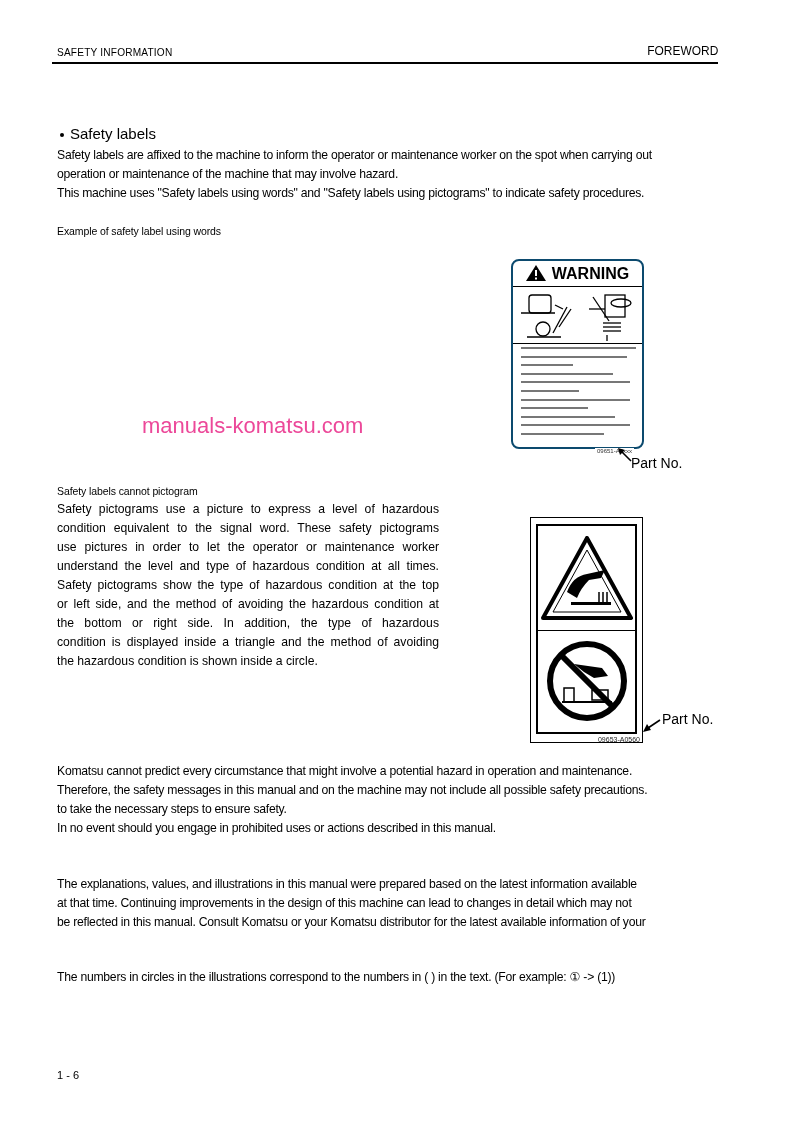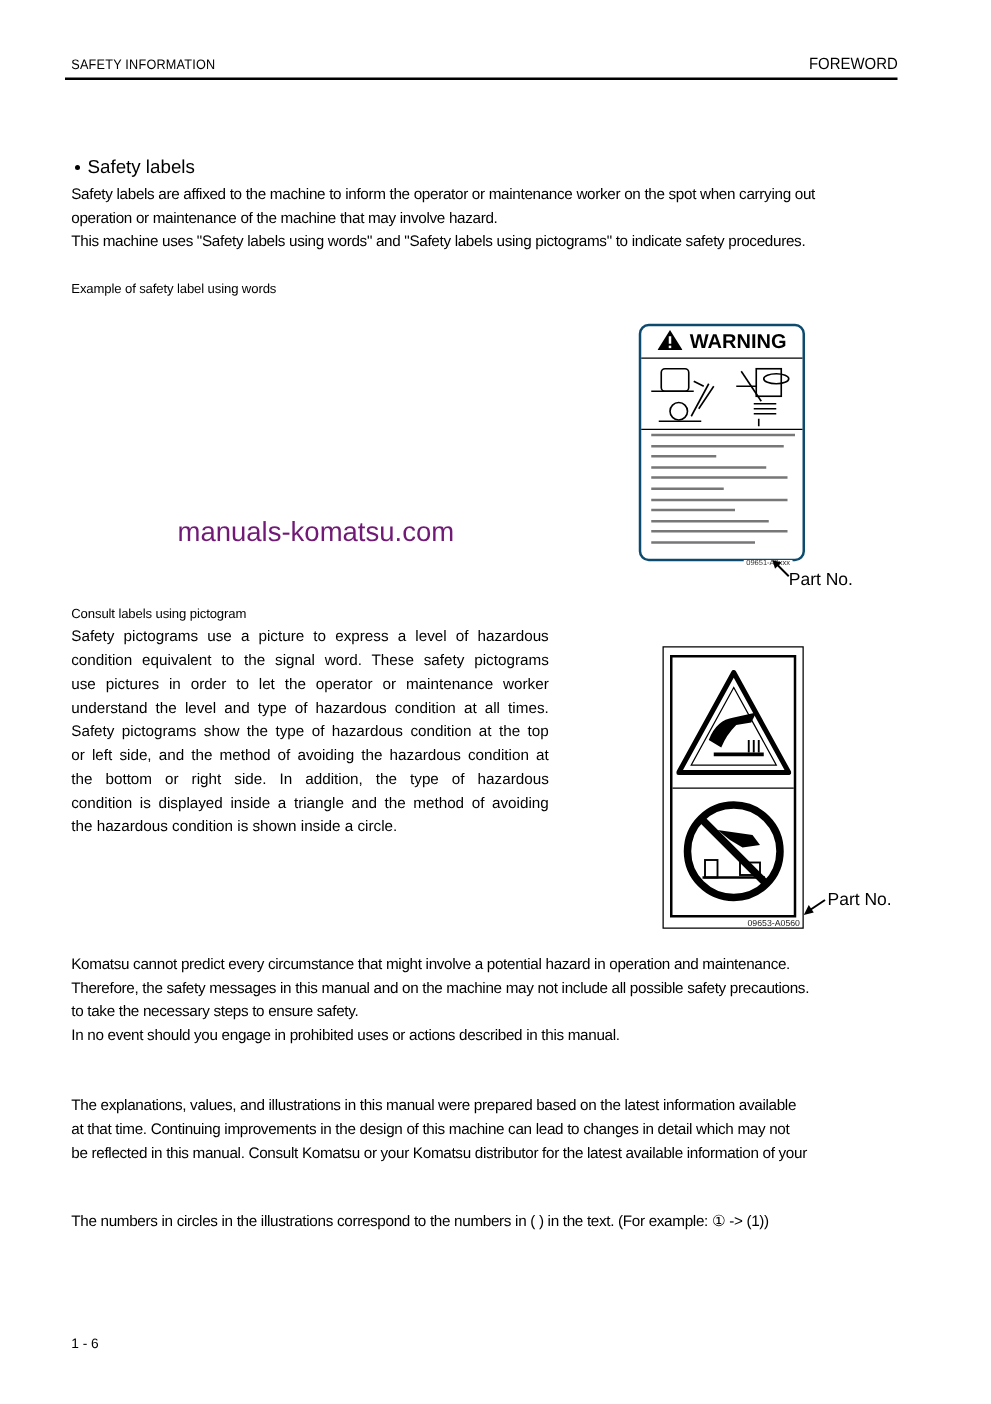--- a/index.html
+++ b/index.html
@@ -10,21 +10,21 @@
     .hdr-right { right: 75px; top: 43px; font-size: 13px; transform: scaleX(0.92); transform-origin: right; }
     .hdr-rule { left: 52px; top: 62px; width: 666px; height: 2px; background: #000; }
     .bullet { left: 60px; top: 125px; font-size: 15px; }
     .bullet .dot { display: inline-block; width: 4px; height: 4px; border-radius: 50%; background: #000; margin-right: 6px; vertical-align: middle; }
     .para { left: 57px; width: 665px; font-size: 12.2px; line-height: 19px; letter-spacing: -0.25px; }
     .para p { margin: 0; white-space: nowrap; }
     .subhead { left: 57px; font-size: 10.5px; letter-spacing: -0.1px; }
     .narrow { left: 57px; width: 382px; font-size: 12.2px; line-height: 19px; text-align: justify; text-align-last: justify; }
     .narrow p { margin: 0; }
     .narrow p.last { text-align-last: left; }
-    .watermark { left: 142px; top: 413px; font-size: 22px; color: #701a75; }
+    .watermark { left: 142px; top: 413px; font-size: 22px; color: #ec4899; }
     .partno { font-size: 14px; }
     .page-num { left: 57px; top: 1069px; font-size: 11px; }
     .label-box { left: 511px; top: 259px; width: 133px; height: 190px; border: 2px solid #0c4a6e; border-radius: 8px; box-sizing: border-box; }
     .label-title { position: absolute; top: 0; left: 0; right: 0; height: 25px; border-bottom: 1.5px solid #000; font-size: 16px; font-weight: bold; text-align: center; line-height: 26px; }
     .label-pics { position: absolute; top: 26px; left: 0; right: 0; height: 56px; border-bottom: 1.5px solid #000; }
     .label-text { position: absolute; top: 86px; left: 8px; right: 6px; }
     .fake-line { height: 2px; background: #777; margin: 0 0 6.6px 0; }
     .label-code { position: absolute; bottom: -7px; right: 8px; background: #fff; font-size: 6px; padding: 0 2px; color: #333; }
     .picto-box { left: 530px; top: 517px; width: 113px; height: 226px; border: 1px solid #000; box-sizing: border-box; }
     .picto-inner { position: absolute; left: 5px; top: 6px; width: 101px; height: 210px; border: 2px solid #000; box-sizing: border-box; }
@@ -95,21 +95,21 @@
   <span class="label-code">09651-A0xxx</span>
 </div>
 <svg class="abs" style="left:618px;top:448px" width="14" height="14" viewBox="0 0 14 14">
   <line x1="13" y1="13" x2="3" y2="3" stroke="#000" stroke-width="1.6"></line>
   <polygon points="0,0 7,2 2,7" fill="#000"></polygon>
 </svg>
 <div class="abs partno" style="left:631px;top:455px;">Part No.</div>
 
 <div class="abs watermark">manuals-komatsu.com</div>
 
-<div class="abs subhead" style="top:485px;">Consult labels using pictogram</div>
+<div class="abs subhead" style="top:485px;">Safety labels cannot pictogram</div>
 <div class="abs narrow" style="top:500px;">
   <p>Safety pictograms use a picture to express a level of hazardous</p>
   <p>condition equivalent to the signal word.  These safety pictograms</p>
   <p>use pictures in order to let the operator or maintenance worker</p>
   <p>understand the level and type of hazardous condition at all times.</p>
   <p>Safety  pictograms show the type of hazardous condition at the top</p>
   <p>or left side, and the method of avoiding the hazardous condition at</p>
   <p>the  bottom  or  right  side.   In  addition,  the  type  of  hazardous</p>
   <p>condition is displayed inside a triangle and the method of avoiding</p>
   <p class="last">the hazardous condition is shown inside  a circle.</p>

